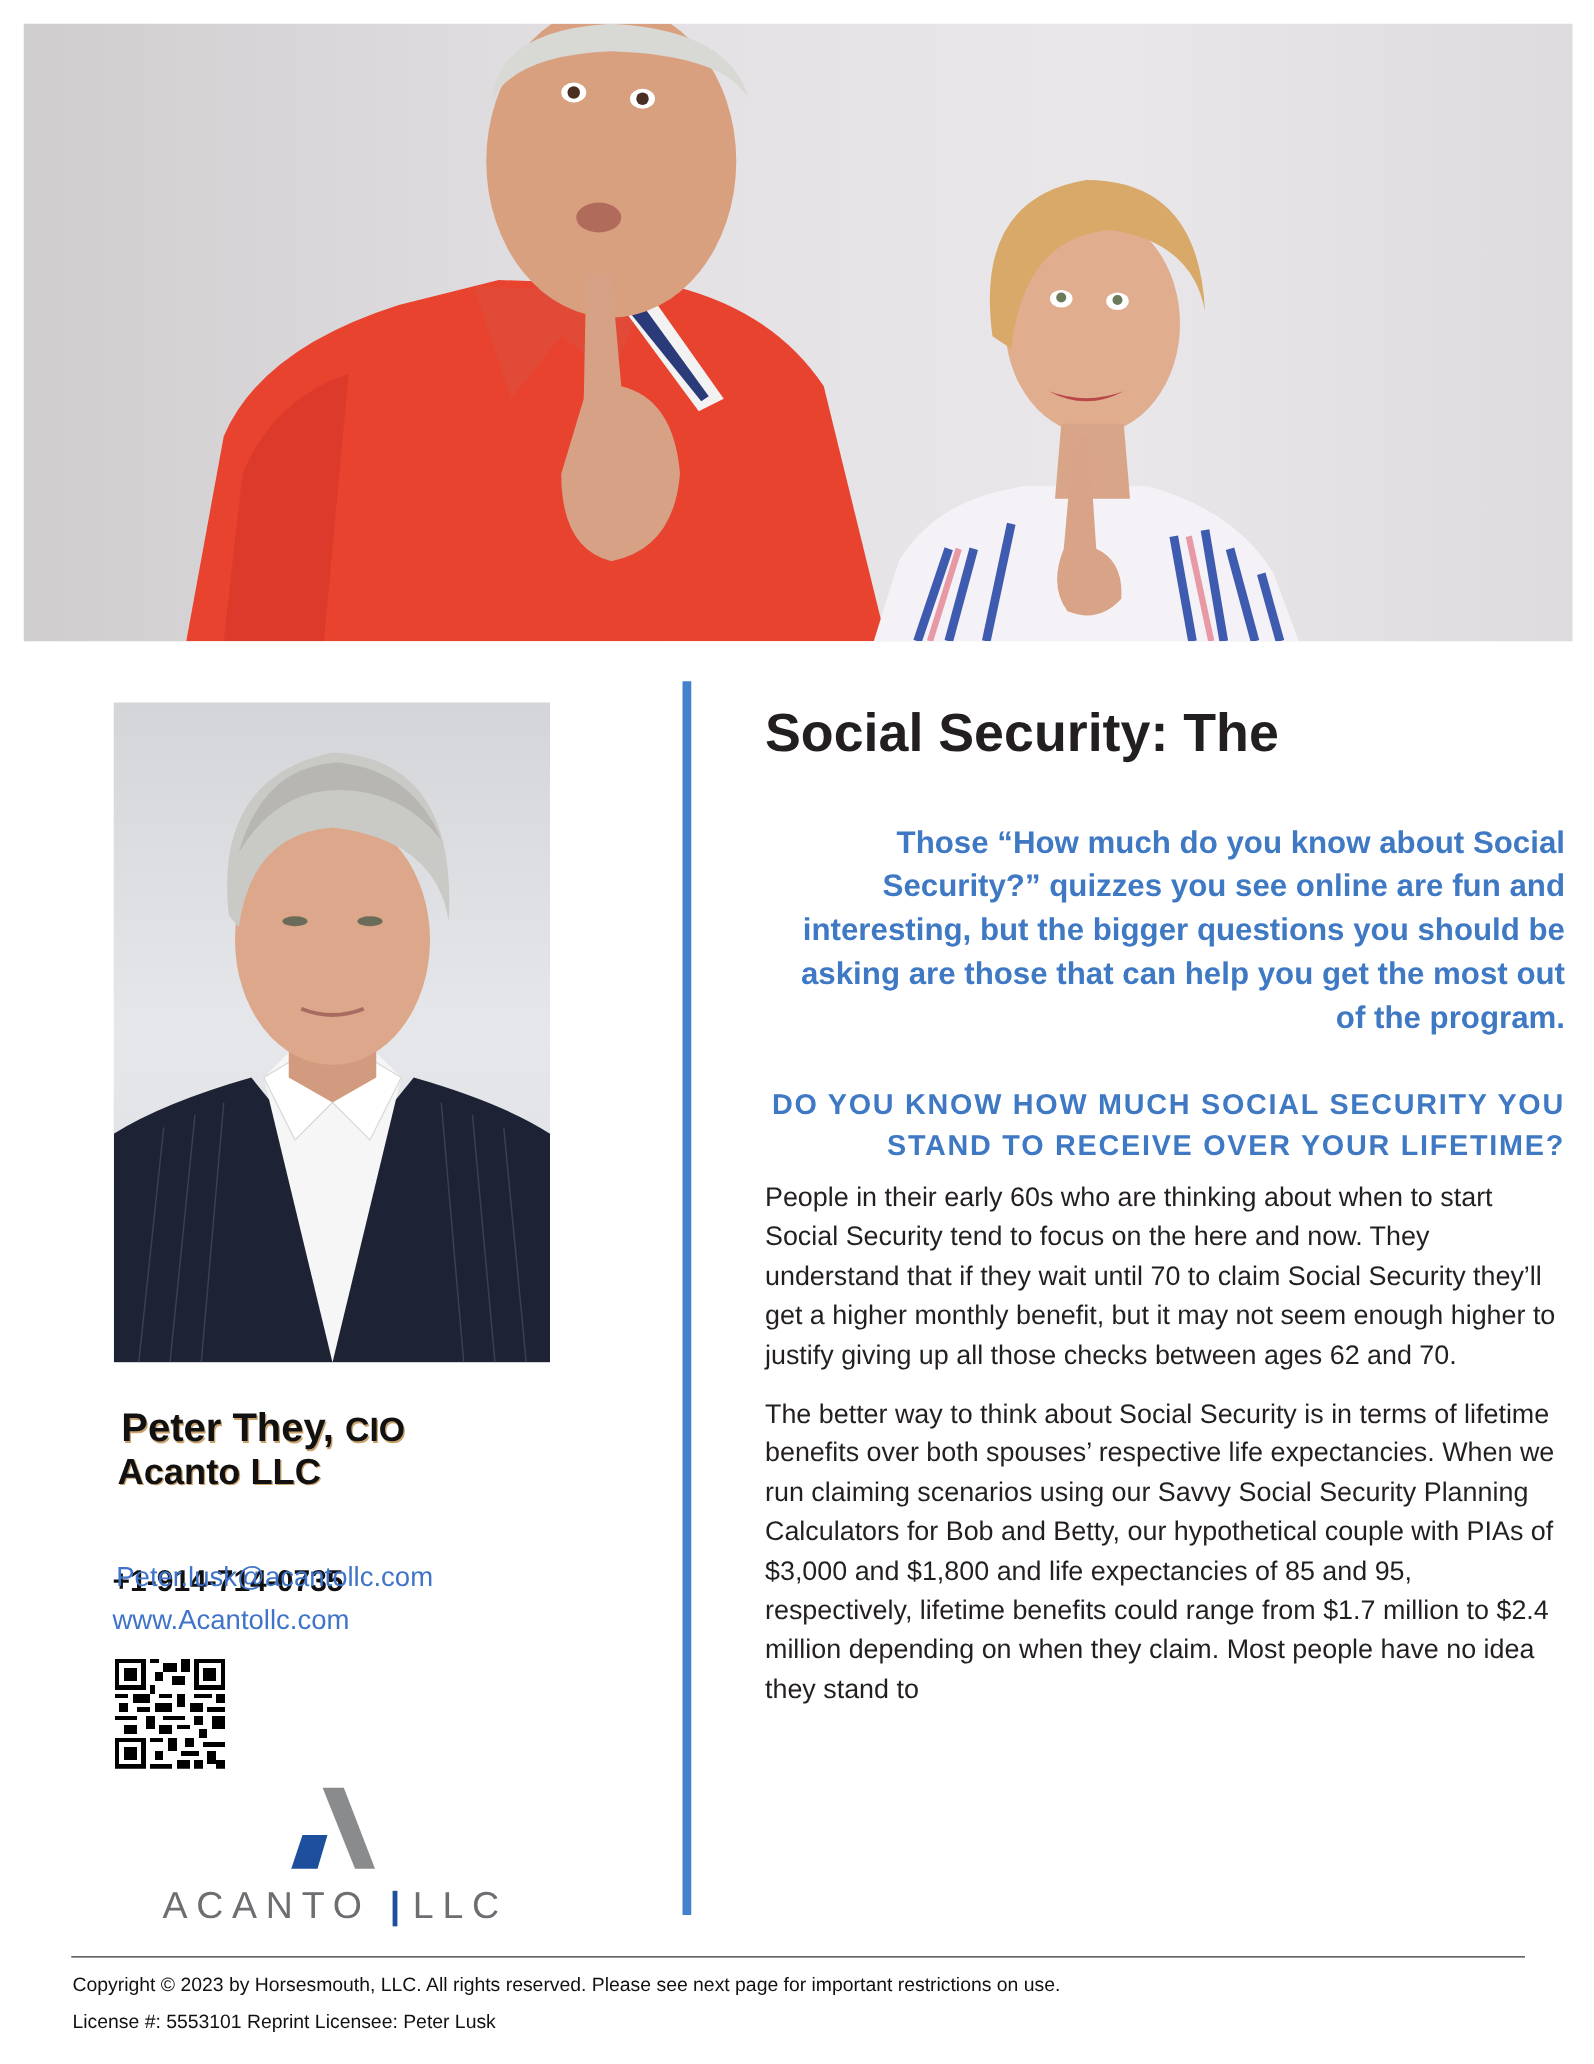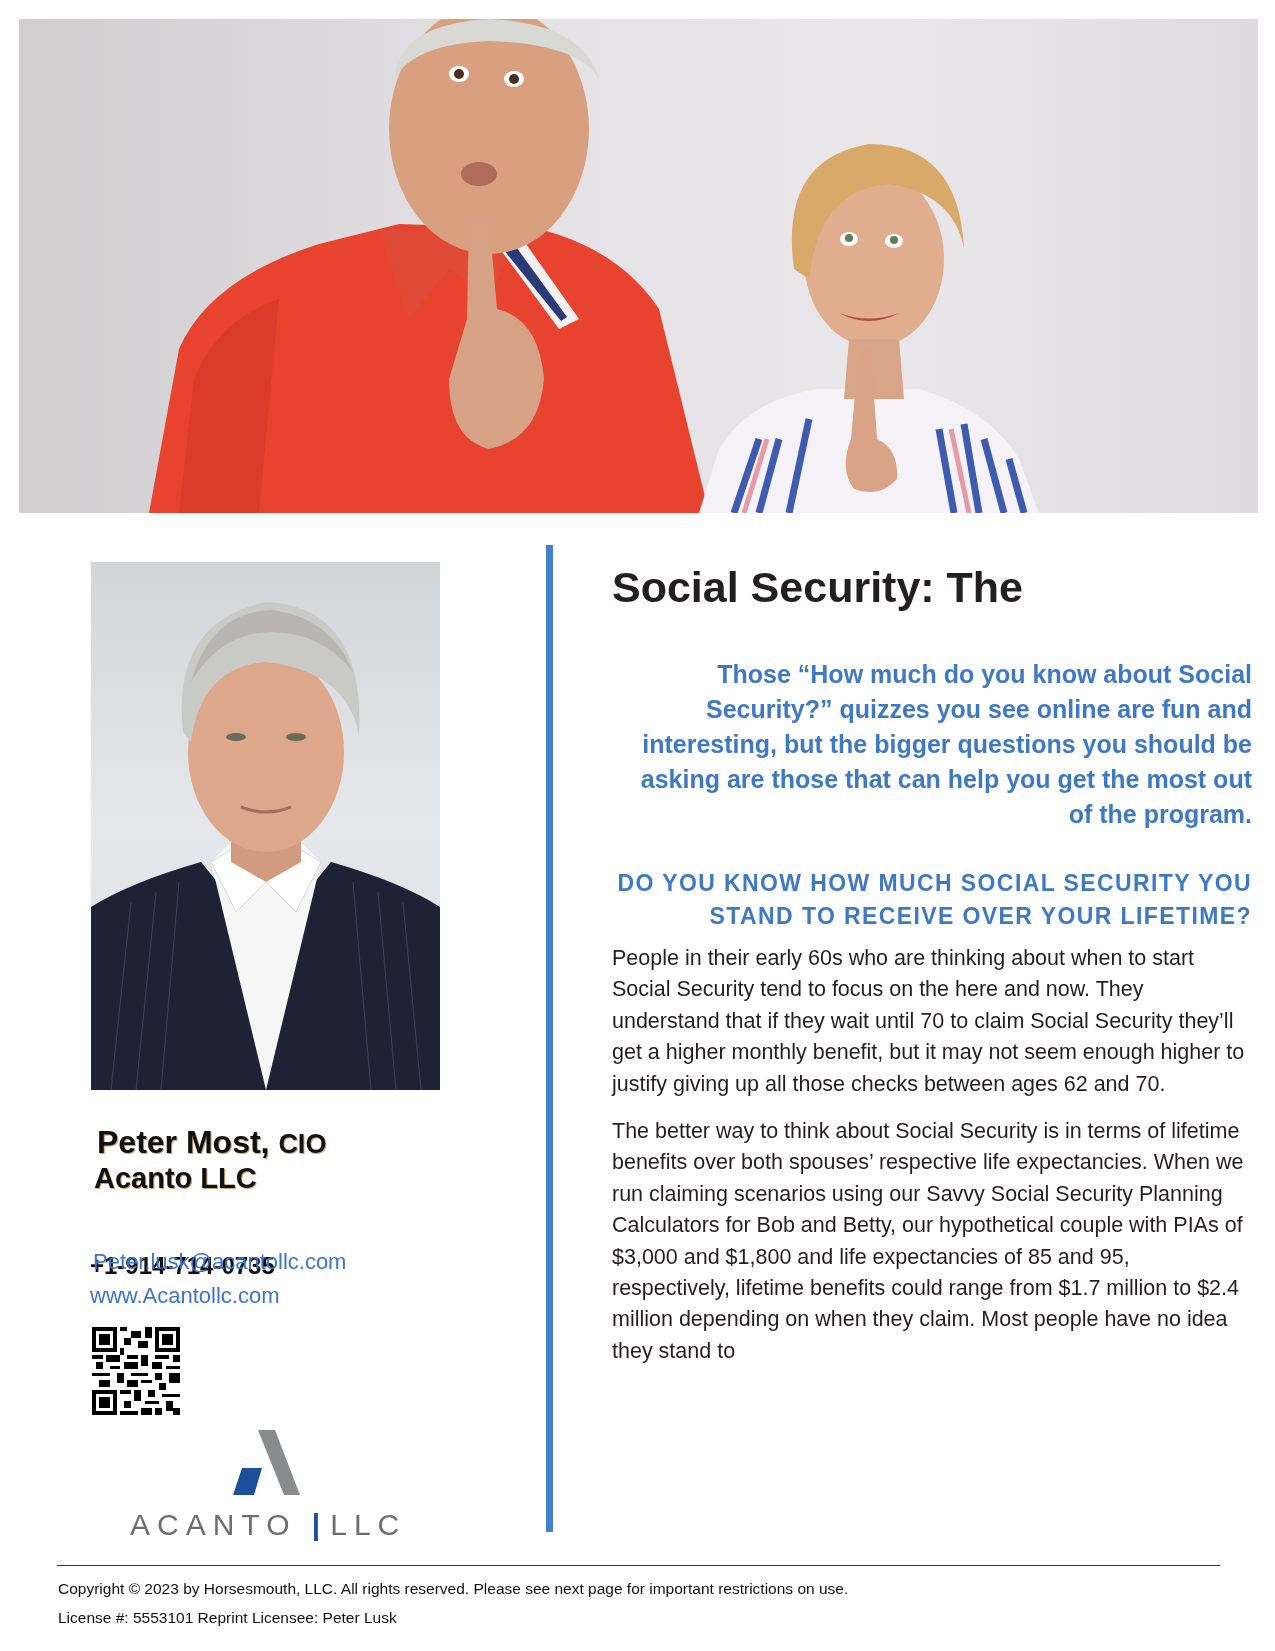--- a/index.html
+++ b/index.html
@@ -176,21 +176,21 @@
     <path d="M100 120 Q120 50 180 48 Q240 55 262 110 Q230 70 180 70 Q130 70 100 120 Z" fill="#b7b6b2"></path>
 
     <ellipse cx="145" cy="175" rx="10" ry="4" fill="#6b6b5a"></ellipse>
     <ellipse cx="205" cy="175" rx="10" ry="4" fill="#6b6b5a"></ellipse>
 
     <path d="M150 245 Q175 255 200 245" stroke="#a86b62" stroke-width="3" fill="none"></path>
   </svg>
 </div>
 
 <div class="card-name">
-  <span>Peter Most</span><span>,</span>
+  <span>Peter They</span><span>,</span>
   <span class="title">CIO</span>
 </div>
 <div class="card-company">Acanto LLC</div>
 <div class="card-phone">+1-914-714-0735</div>
 <a class="card-email">Peter.lusk@acantollc.com</a>
 <a class="card-web">www.Acantollc.com</a>
 
 <svg class="qr" viewBox="0 0 25 25" shape-rendering="crispEdges" aria-label="QR code">
   <rect width="25" height="25" fill="#fff"></rect>
   <g fill="#000">

